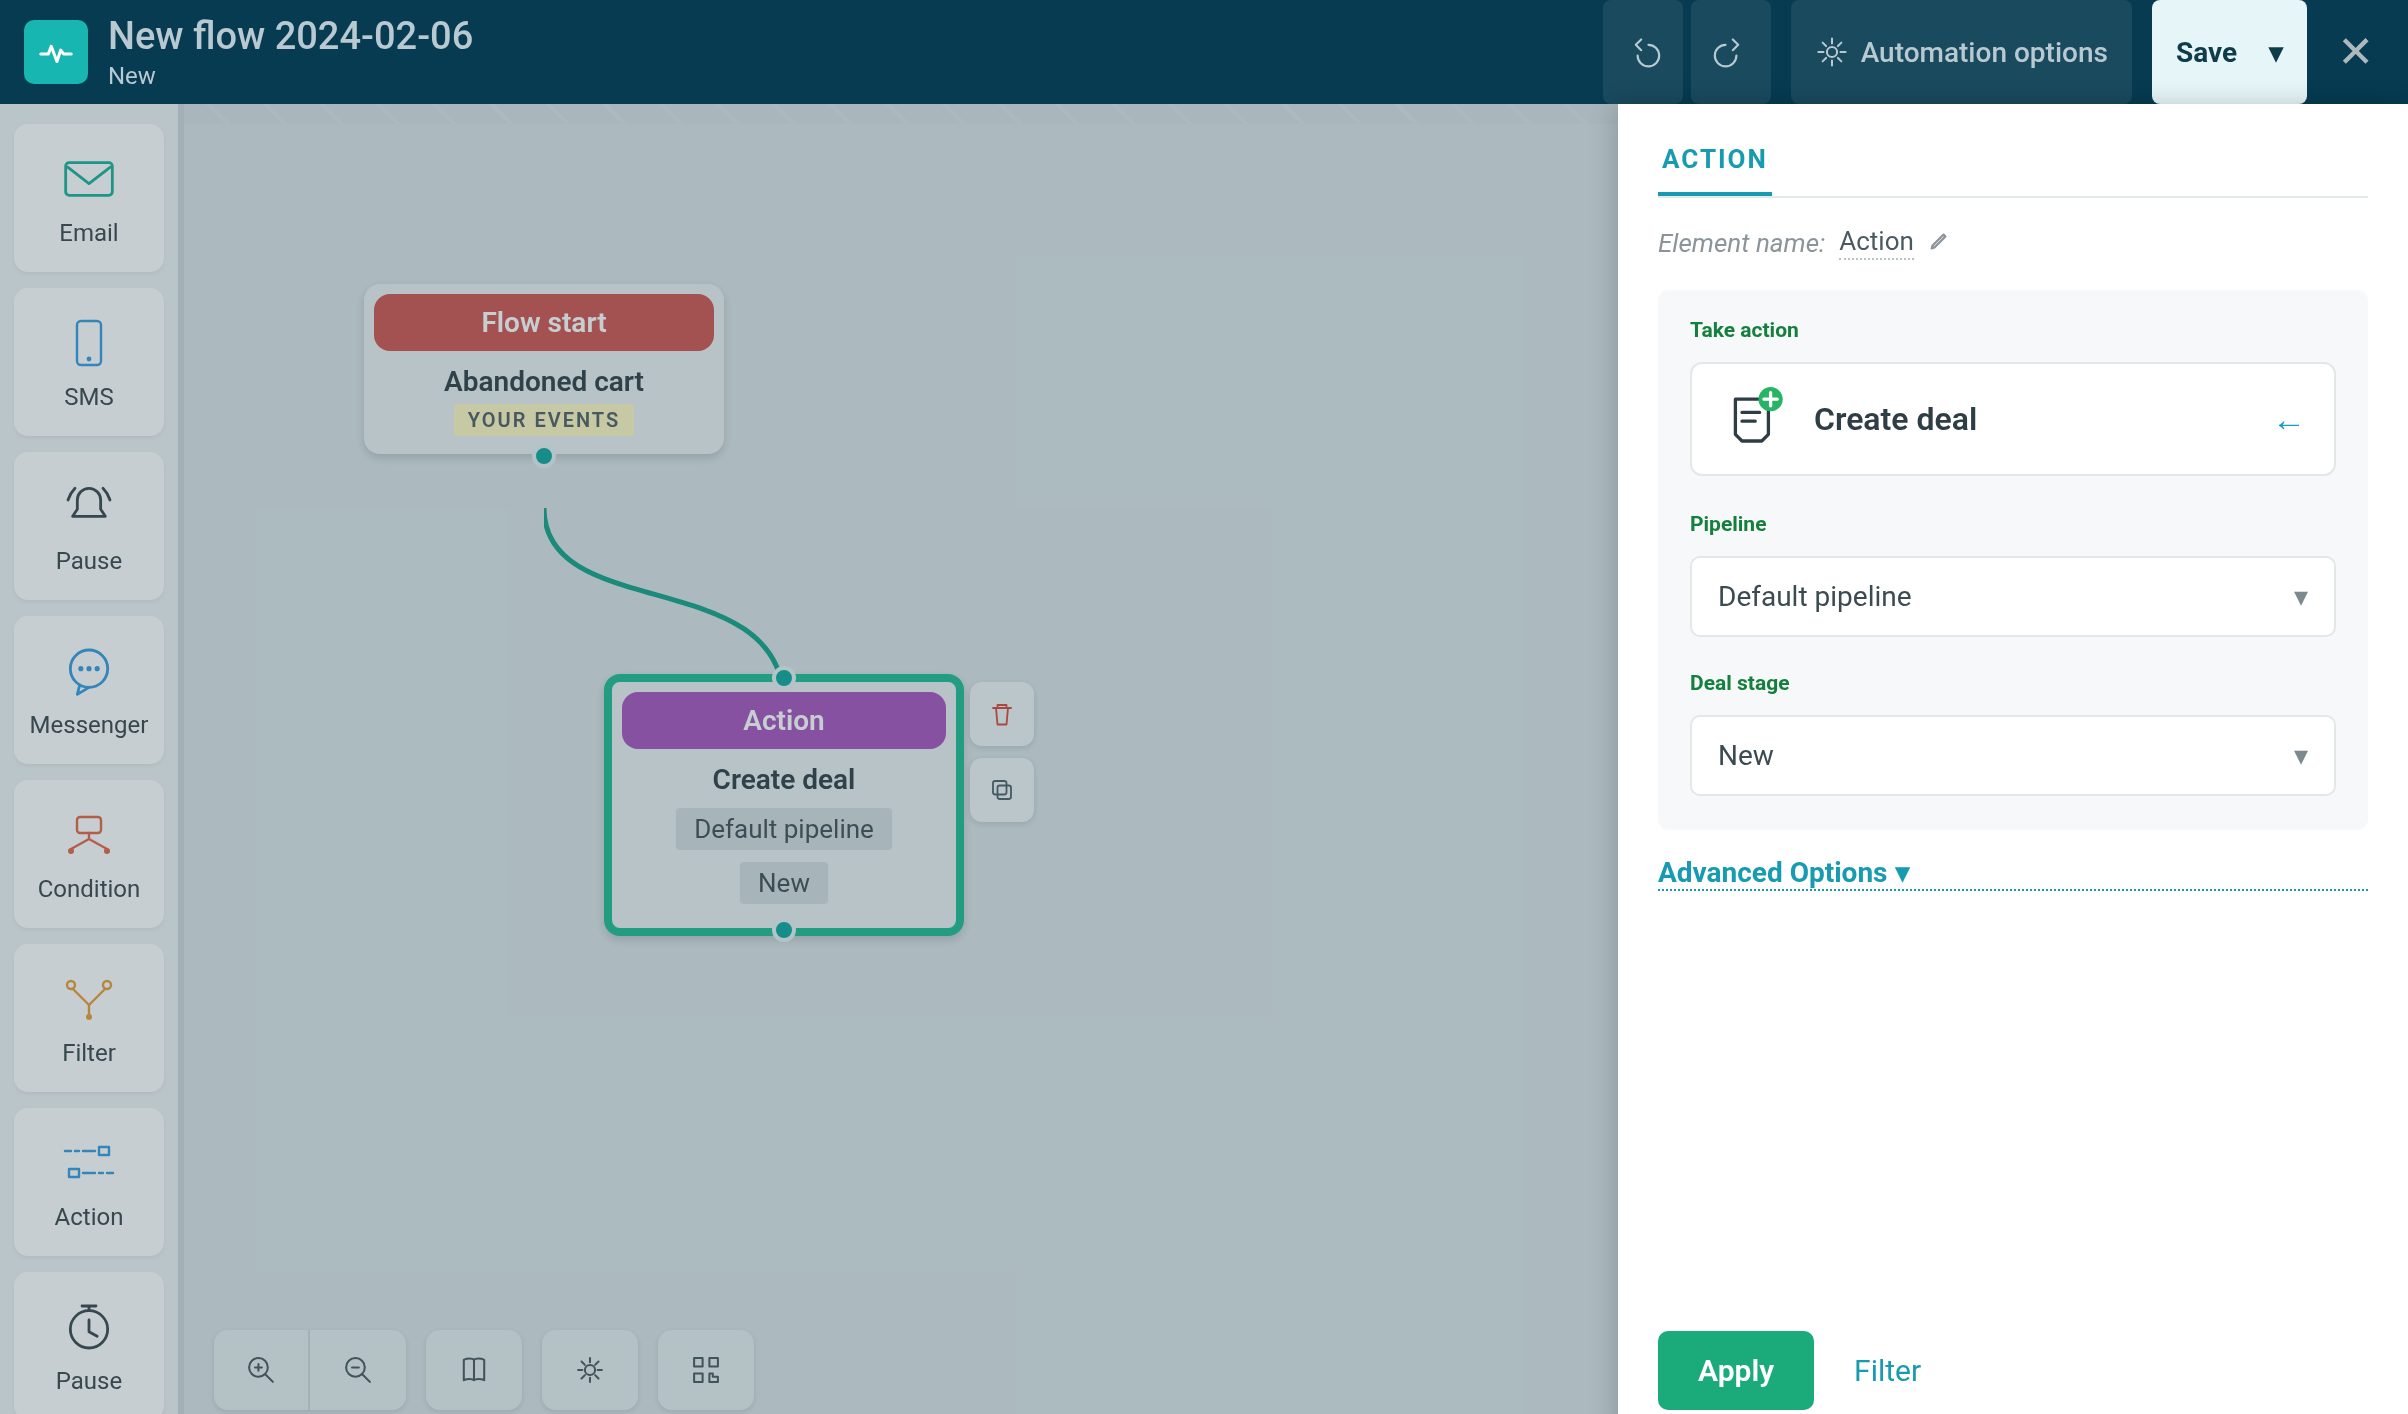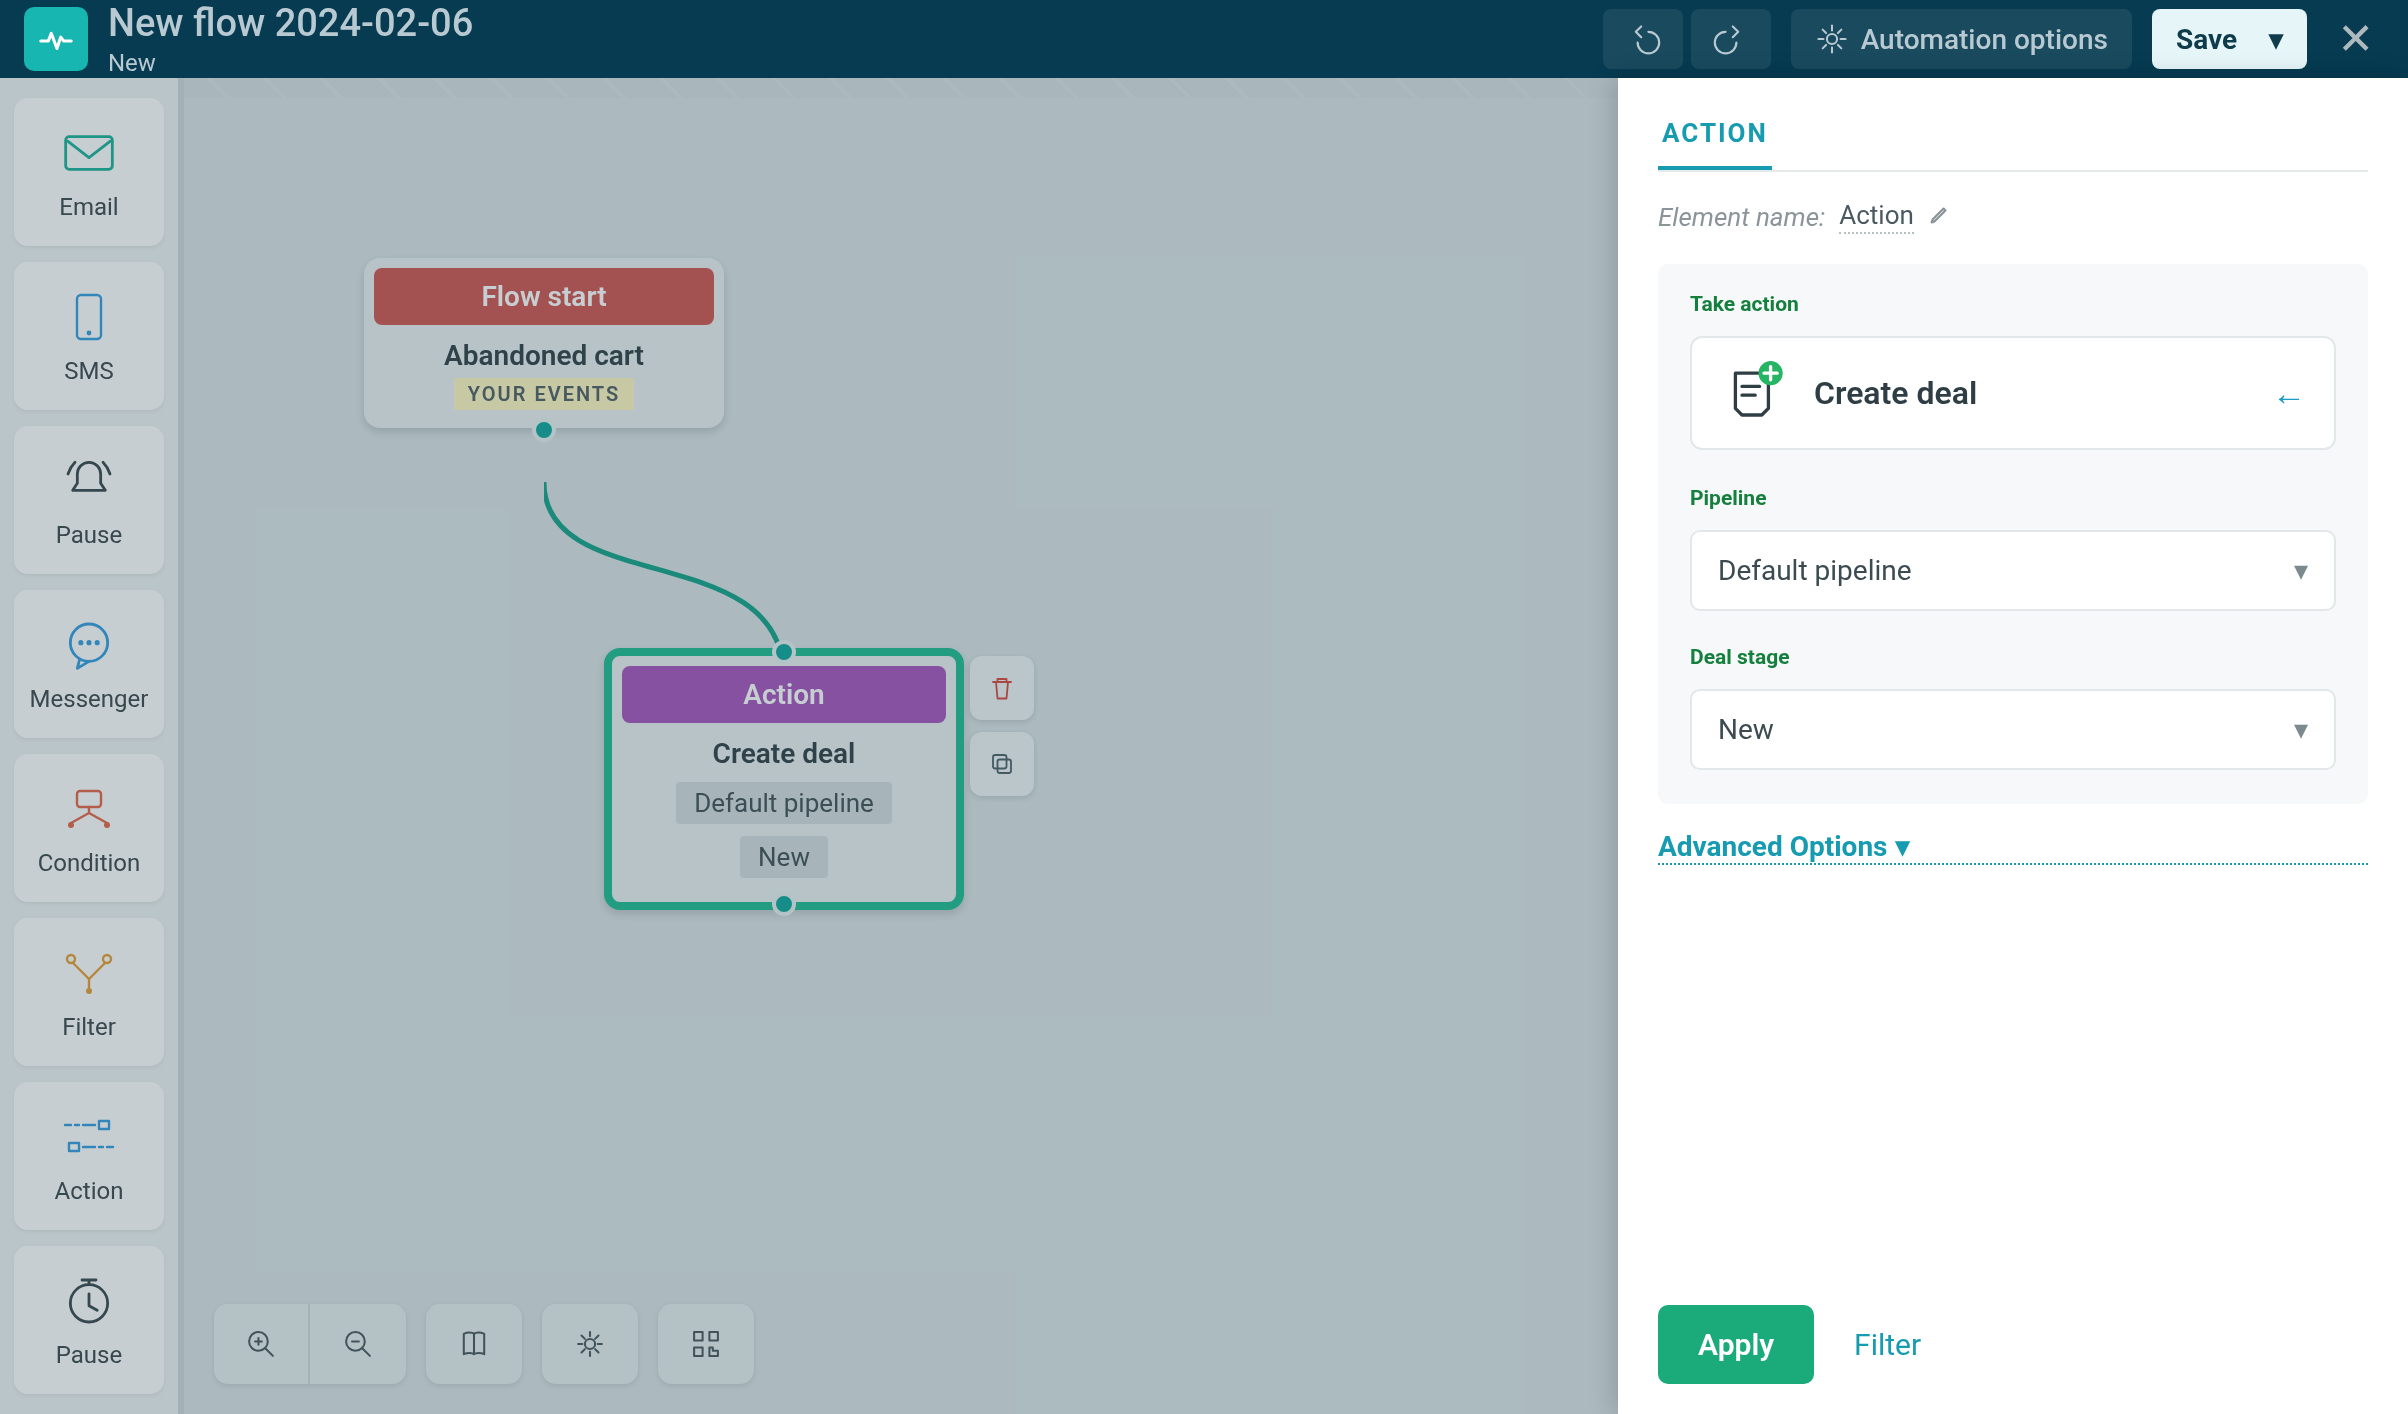--- a/index.html
+++ b/index.html
@@ -14,21 +14,21 @@
   .logo {
     width: 64px; height: 64px; border-radius: 10px; background: #17b6b0;
     display: flex; align-items: center; justify-content: center; flex-shrink:0;
   }
   .logo svg { width: 38px; height: 38px; }
   .title-block { display: flex; flex-direction: column; }
   .flow-title { font-size: 38px; font-weight: 500; color: #b8c9d1; }
   .flow-status { font-size: 24px; color: #b8c9d1; margin-top: 4px; }
   .header-spacer { flex: 1; }
   .hdr-btn {
-    height: 60px; display: flex; align-items: center; justify-content: center;
+    height: 104px; display: flex; align-items: center; justify-content: center;
     background: rgba(255,255,255,0.08); border-radius: 8px; cursor: pointer;
     color: #b8c9d1; font-size: 28px; font-weight: 500; padding: 0 24px; gap: 12px;
   }
   .hdr-icon-btn { width: 80px; padding: 0; }
   .hdr-group { display: flex; gap: 8px; align-items:center; }
   .auto-opts { background: rgba(255,255,255,0.08); }
   .save-btn { background: #e6f5f8; color: #0f3c4a; font-weight: 700; }
   .save-btn .chev { margin-left: 20px; }
   .close-btn { background: transparent; color: #aeb9bd; font-size: 44px; padding: 0 10px;}
 
@@ -54,21 +54,21 @@
     background: repeating-linear-gradient(45deg, #dbe5e7 0 4px, #d7e1e3 4px 40px);
   }
   .canvas-inner { position: absolute; inset: 20px 0 0 0; background: #dbe5e7; }
 
   
   .node {
     position: absolute; width: 360px; border-radius: 16px; background: #eaf0f1;
     box-shadow: 0 4px 10px rgba(0,0,0,0.15); text-align: center; padding-bottom: 18px;
   }
   .node .node-header {
-    border-radius: 8px; margin: 10px 10px 14px 10px; padding: 12px 0;
+    border-radius: 16px; margin: 10px 10px 14px 10px; padding: 12px 0;
     color: #fff; font-size: 28px; font-weight: 600;
   }
   .node .node-line1 { font-size: 28px; font-weight: 600; color: #34454b; margin-bottom: 6px;}
   .node .node-badge {
     display: inline-block; background: #fef9c3; color: #566369; font-size: 20px;
     letter-spacing: 2px; font-weight: 600; padding: 4px 14px;
   }
   .node .chip {
     display: inline-block; background: #d5dddf; color: #45555b; font-size: 26px;
     padding: 6px 18px; margin: 6px auto; border-radius: 4px;

